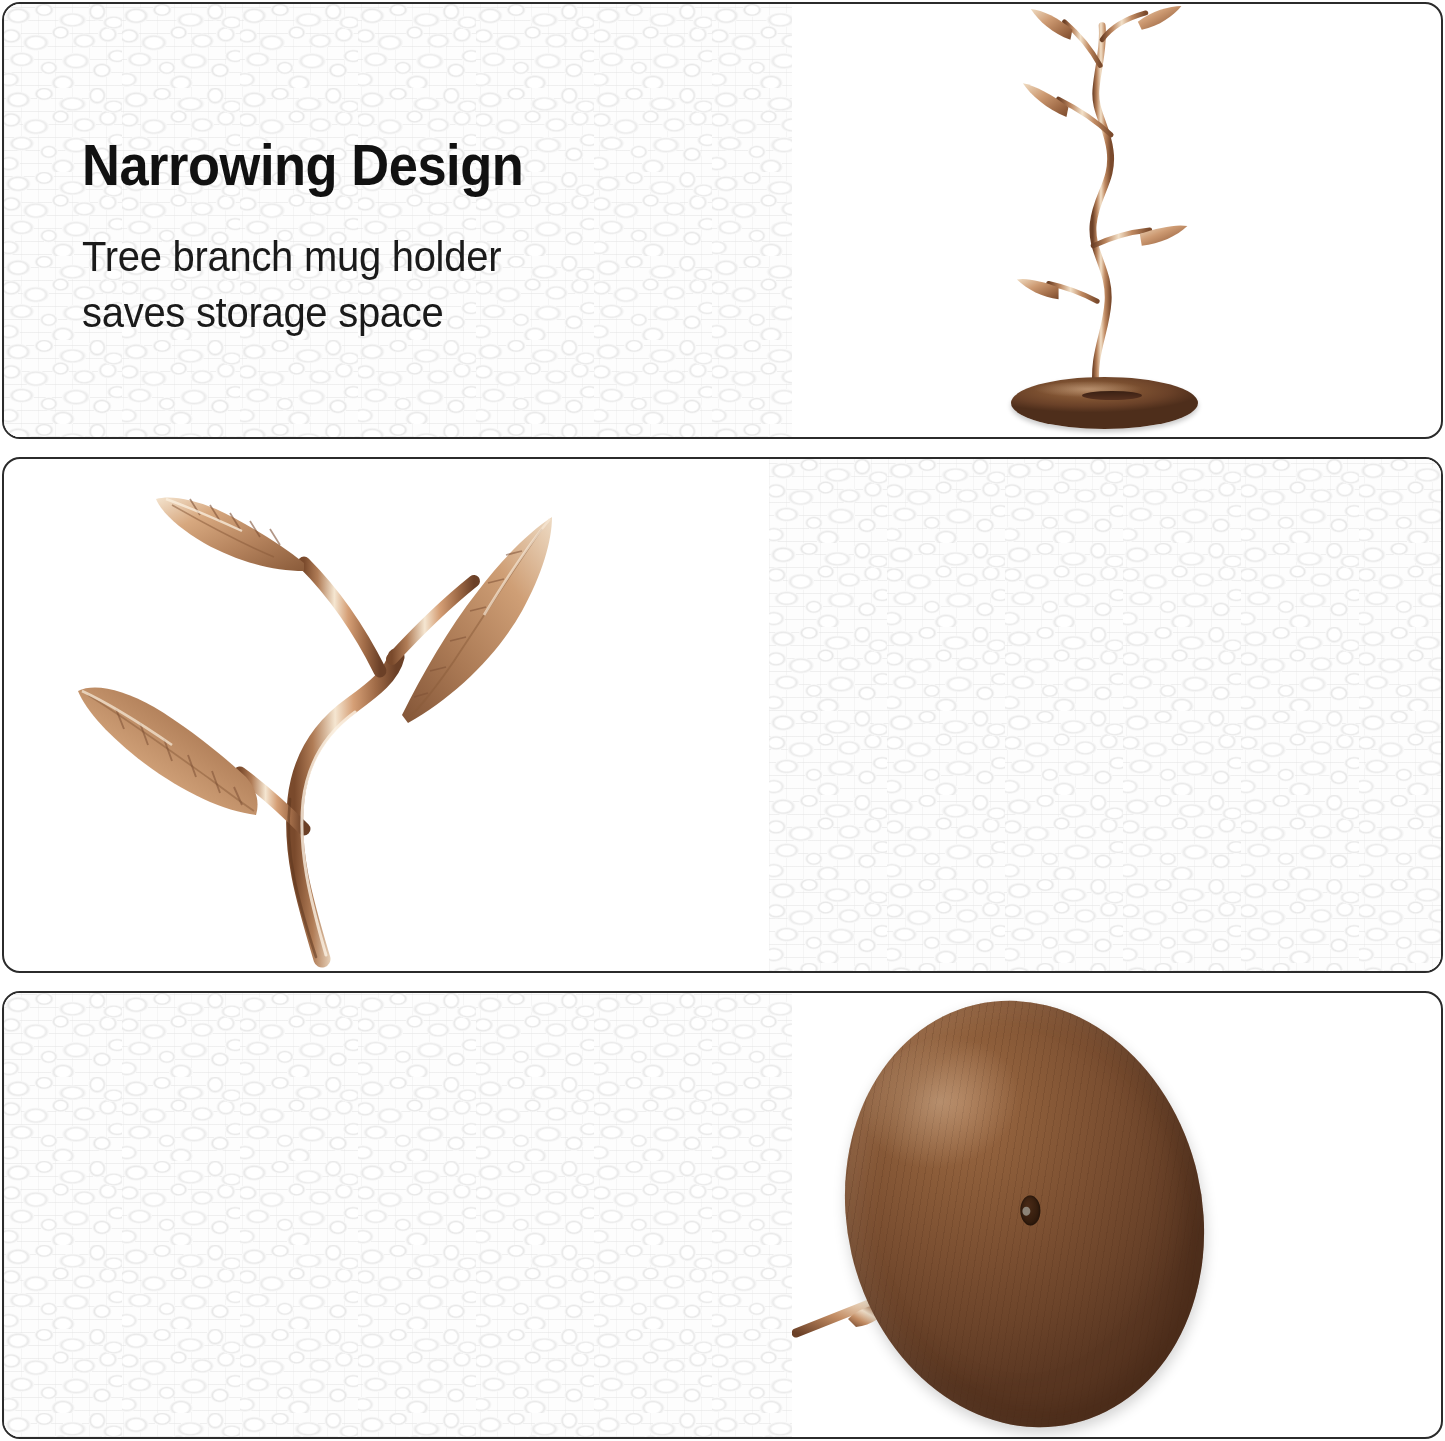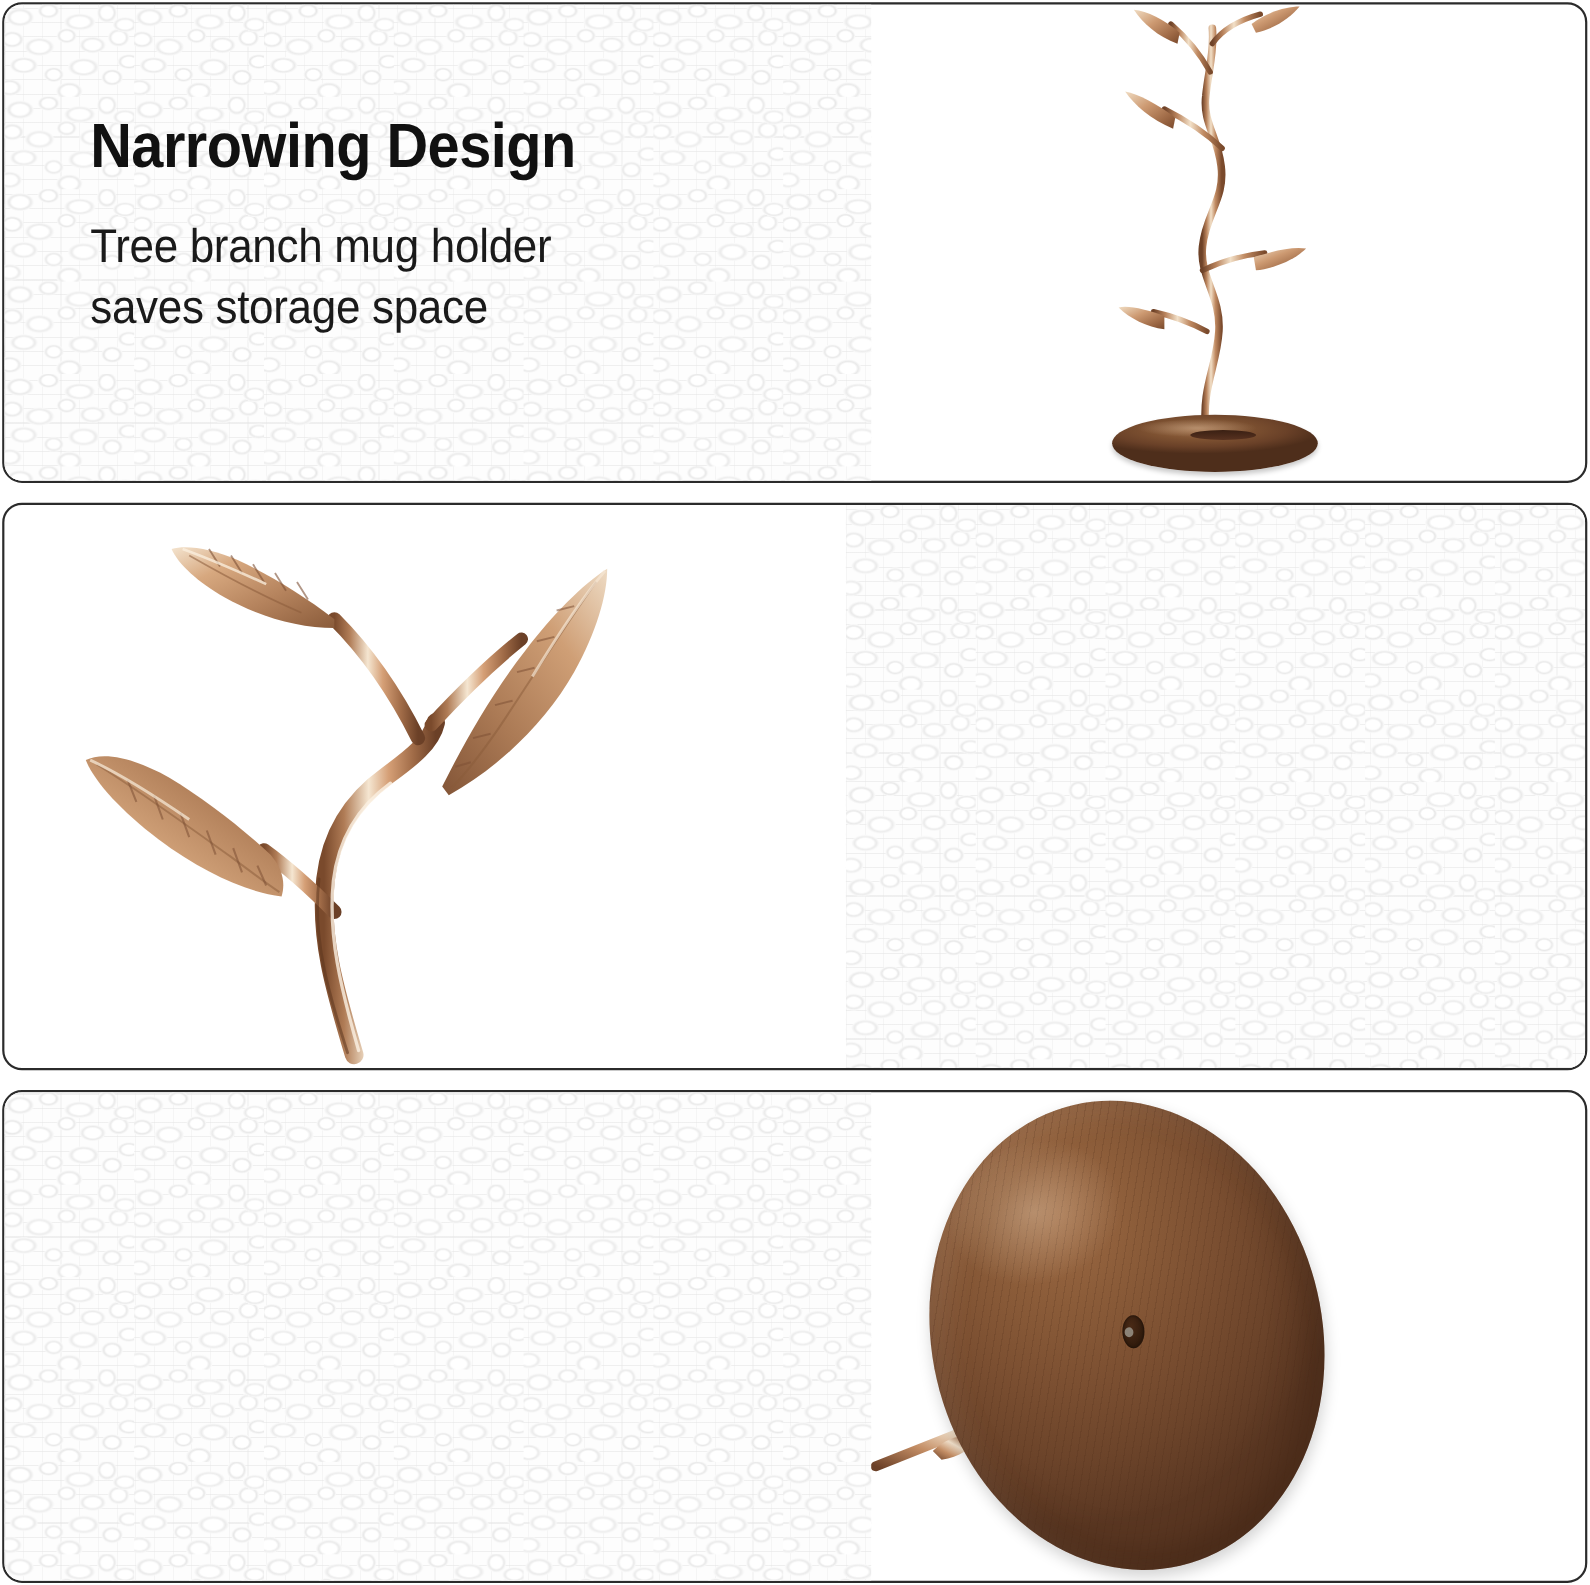--- a/index.html
+++ b/index.html
@@ -40,21 +40,21 @@
     background-size:118px 84px,118px 84px,118px 84px,118px 84px,118px 84px,
                     118px 84px,118px 84px,118px 84px,118px 84px,118px 84px,
                     118px 84px,118px 84px,118px 84px,118px 84px,118px 84px,
                     118px 84px,118px 84px,
                     100% 100%,100% 100%;
   }
   .tex-left {left:0;  width:788px;}
   .tex-right{right:0; width:672px;}
 
   
-  .txtblock{position:absolute;z-index:4;}
+  .txtblock{position:absolute;z-index:4;margin-top:32px;}
   .heading{
     font-family:"Liberation Sans Narrow","Liberation Sans","DejaVu Sans Condensed",sans-serif;
     font-weight:bold;color:#111111;letter-spacing:-0.5px;line-height:1.04;
     transform:scaleX(.92);transform-origin:left center;white-space:nowrap;
   }
   .body{
     font-family:"Liberation Sans Narrow","Liberation Sans","DejaVu Sans Condensed",sans-serif;
     font-weight:normal;color:#1a1a1a;letter-spacing:-0.3px;line-height:1.30;
     transform:scaleX(.93);transform-origin:left center;
   }

